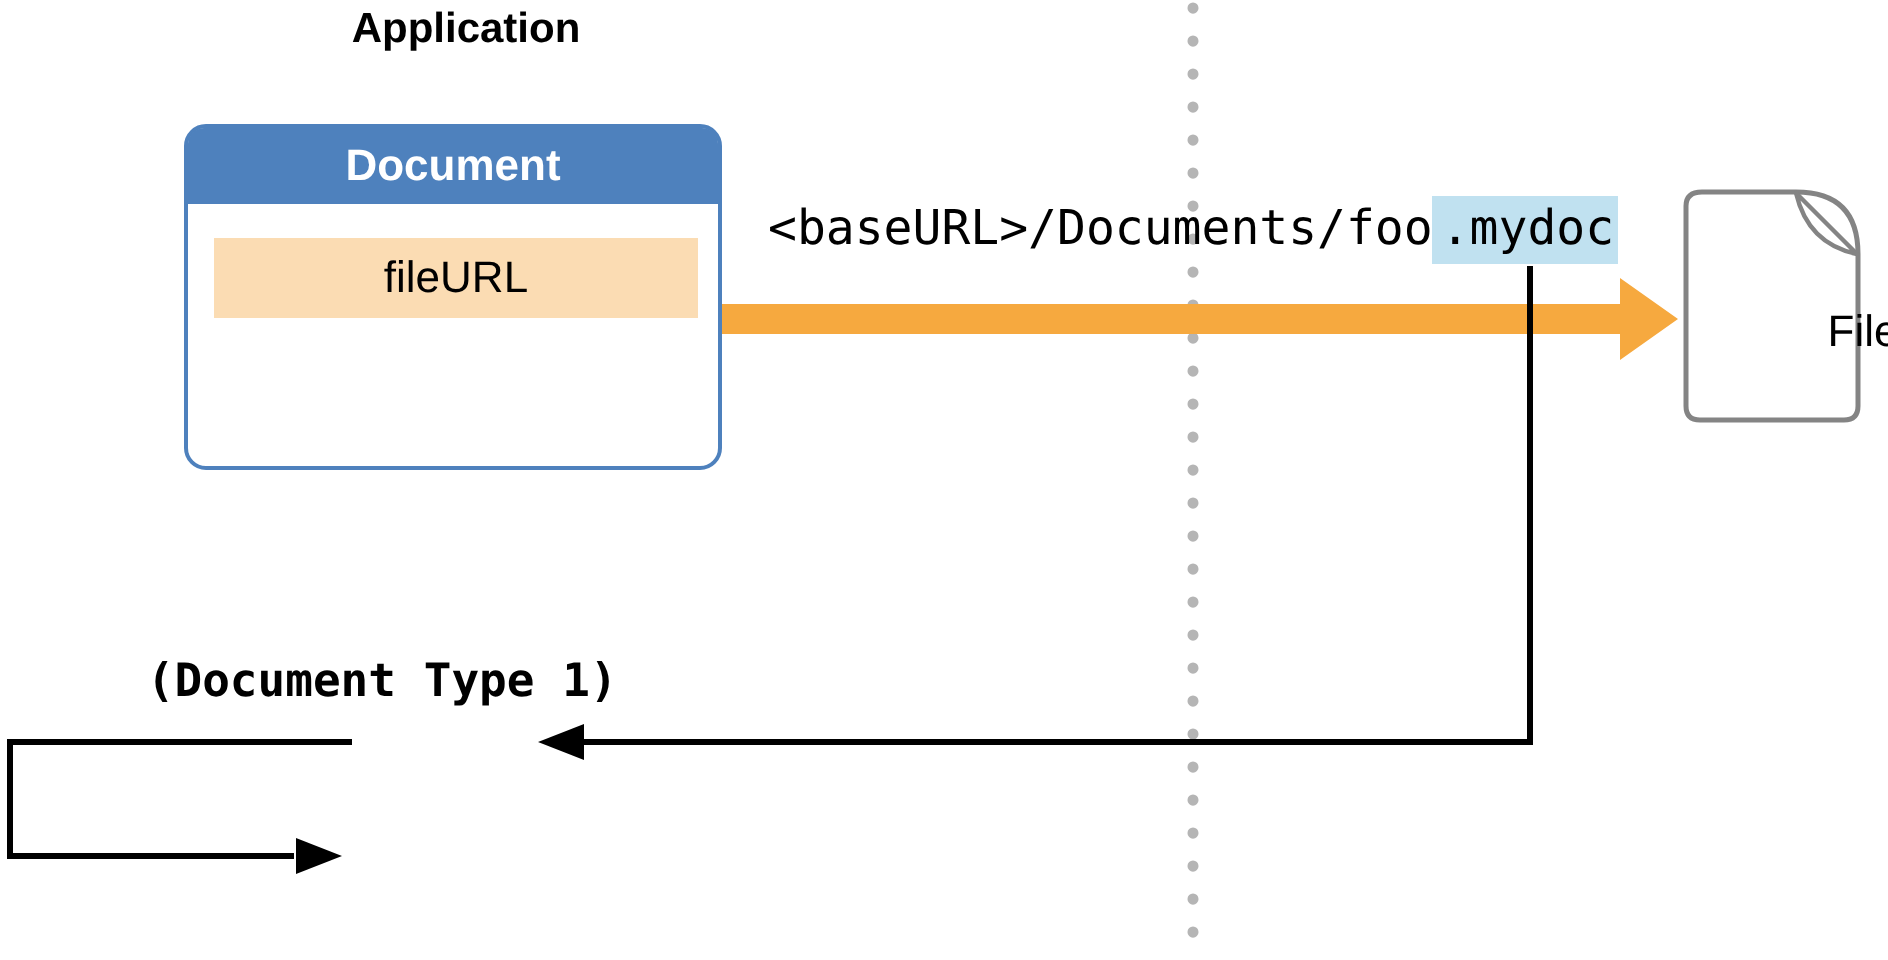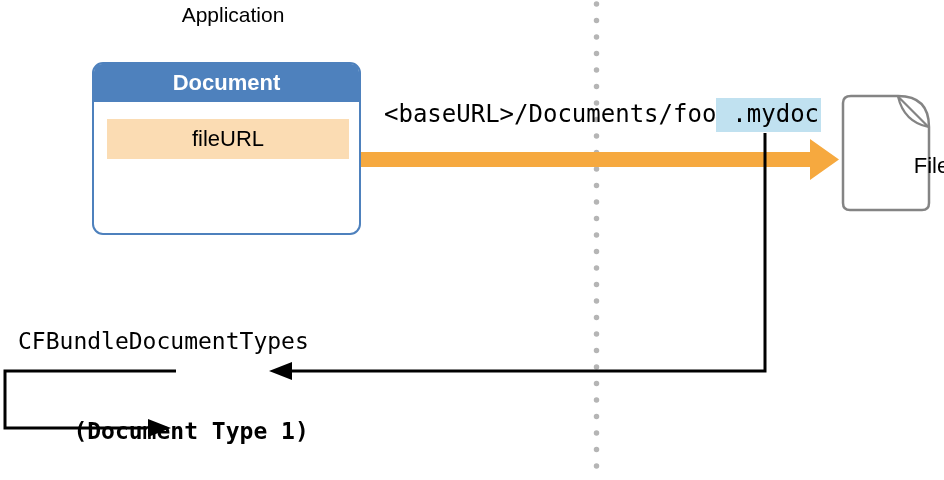--- a/index.html
+++ b/index.html
@@ -9,21 +9,21 @@
     height: 480px;
     overflow: hidden;
     background: #fff;
     font-family: "Liberation Sans", sans-serif;
     color: #000;
   }
   .abs { position:absolute; }
 
   
   .section-title {
-    font-weight: normal;
+    font-weight: bold;
     font-size: 21px;
     line-height: 25px;
     color: #000;
   }
   #title-left  { left:133px; top:2px;  width:200px; text-align:center; }
   #title-right { left:744px; top:2px;  width:198px; text-align:right; }
 
   
   #shape-layer { left:0; top:0; width:944px; height:480px; z-index:1; }
 
@@ -50,21 +50,21 @@
   }
 
   
   #url-label {
     left:384px; top:97px; z-index:2;
     font-family:"DejaVu Sans Mono", monospace;
     font-size:24px; line-height:34px; white-space:pre; color:#000;
   }
   .hl-url {
     background:var(--highlight-blue,#C0E1F0);
-    padding:2px 2px 4px 16px;
+    padding:2px 2px 4px 4px;
   }
 
   
   #file-icon-label {
     left:843px; top:153px; width:87px; z-index:2;
     text-align:center; font-size:22px; color:#000;padding-left:45px;
   }
 
   
   #plist-block {
@@ -112,21 +112,20 @@
     <div id="fileurl-field">
       <span>fileURL</span>
     </div>
   </div>
 
   <div id="url-label" class="abs"><span>&lt;baseURL&gt;/Documents/foo</span><span class="hl-url">.mydoc</span></div>
 
   <div id="file-icon-label" class="abs">File</div>
 
   <div id="plist-block" class="abs">
-    <div class="ind0">CFBundleDocumentTypes</div>
     <div class="ind4">(Document Type 1)</div>
     
     
     
     
     
   </div>
 
 </div>
 

